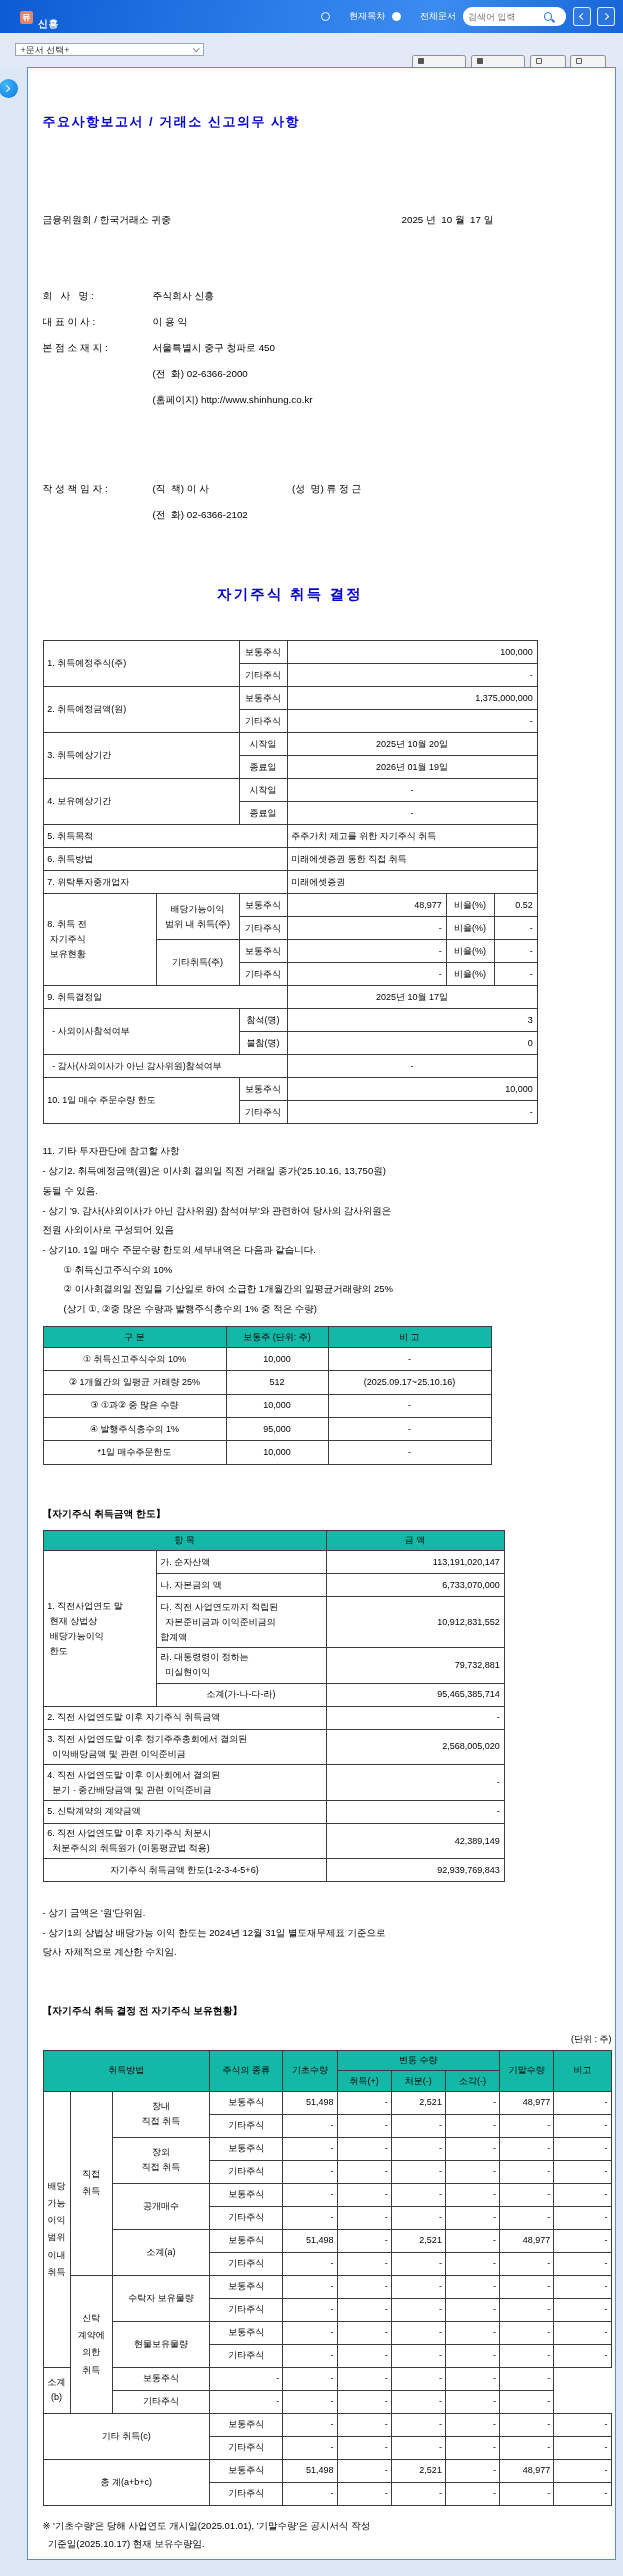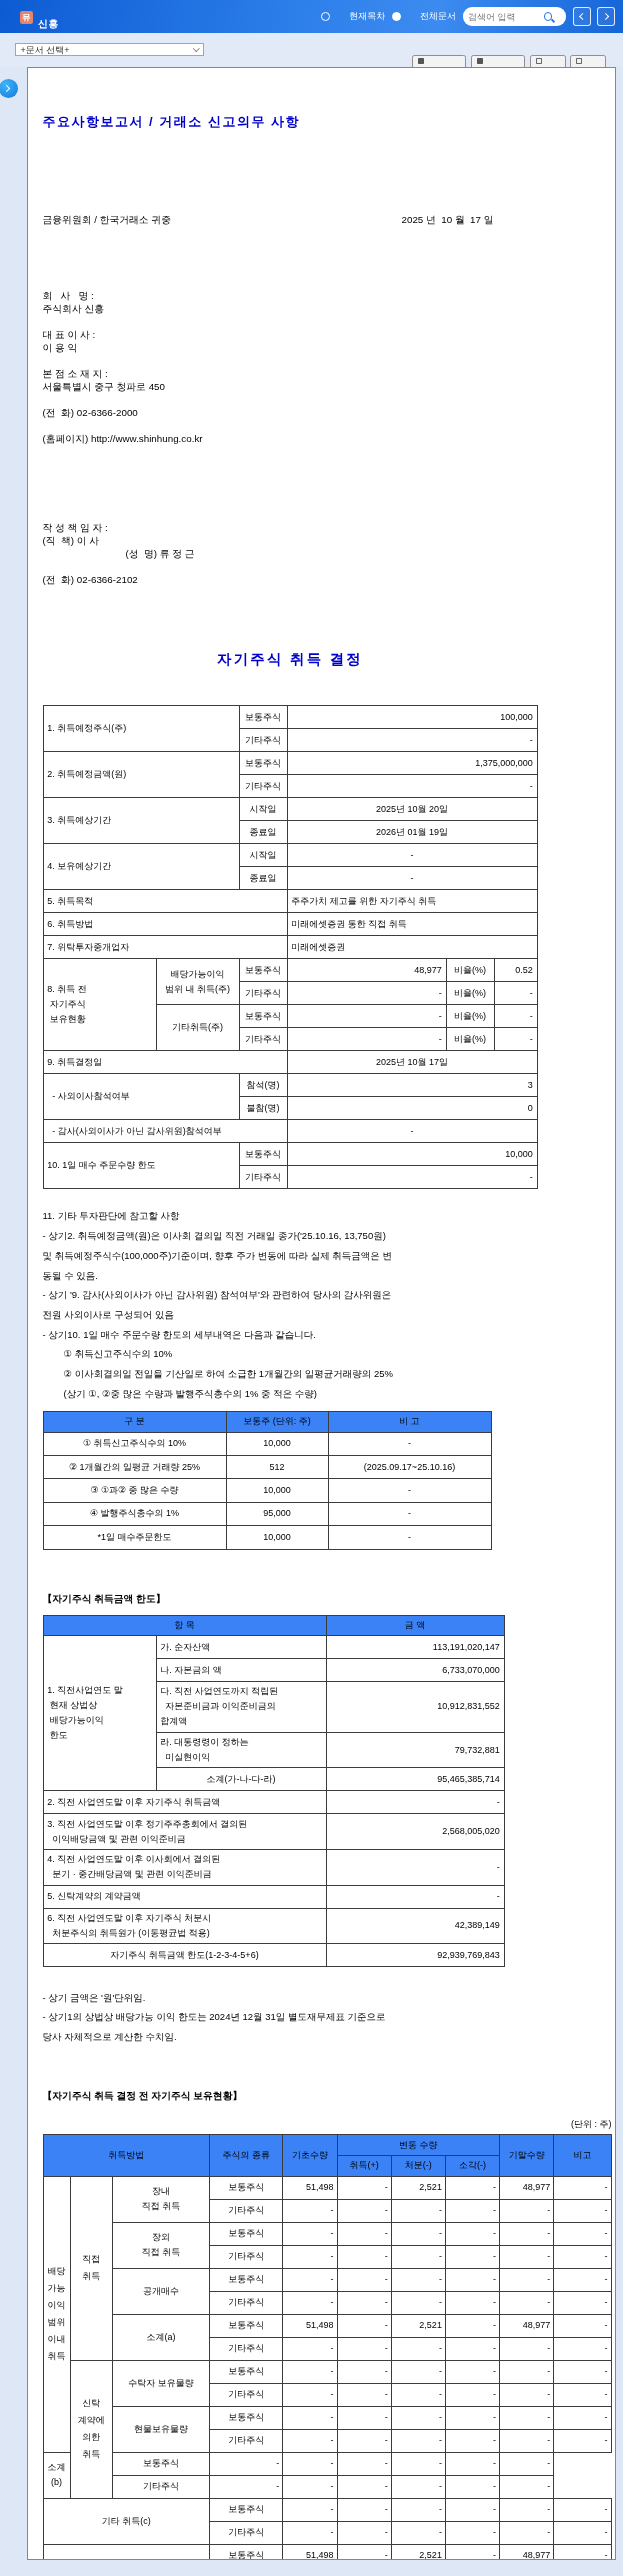--- a/index.html
+++ b/index.html
@@ -39,30 +39,30 @@
   .fragicon { width:6.8px; height:5.3px; background:#555; border-radius:0.8px; }
   .fragicon.outline { background:transparent; border:0.8px solid #666; }
   .side-toggle { position:absolute; left:-1.5px; top:79px; width:19px; height:19px; border-radius:50%;
     background:radial-gradient(circle at 35% 30%,#45b5f8,#0a78dd); display:flex; align-items:center; justify-content:center; z-index:5; }
   
   .docbox { position:absolute; left:26.5px; top:67px; width:589px; height:2493px; background:#fff;
     border:0.8px solid #5b8ed6; overflow:hidden; padding-left:15px; }
   .rep-title { margin-top:45px; color:#0000cc; font-size:13px; font-weight:bold; letter-spacing:1.5px; }
   .recip-row { position:relative; margin-top:83px; height:12px; font-size:9.8px; }
   .recip-row .date { position:absolute; left:359px; top:0; }
-  .infoline { display:flex; font-size:9.8px; margin-top:13px;flex-direction:column; }
+  .infoline { display:flex; font-size:9.8px; margin-top:13px; }
   .infoline .ilab { width:110px; flex:none; }
   .infoline .ival2 { margin-left:83px; }
   .gap-co { margin-top:64px; }
   .gap-writer { margin-top:76px; }
   .sec-title { margin-top:63px; width:495px; text-align:center; color:#0000cc; font-size:14.4px; font-weight:bold; letter-spacing:2.3px; }
   
   table { border-collapse:collapse; font-size:9px; table-layout:fixed; }
   td,th { border:0.8px solid #3c3c3c; padding:2.3px 3.8px; line-height:15px; overflow:hidden; }
-  th { background:#3b82f6; font-weight:normal; text-align:center; }
+  th { background:#14b8a6; font-weight:normal; text-align:center; }
   td.lab { text-align:left; }
   td.c { text-align:center; }
   td.n { text-align:right; }
   td.l { text-align:left;margin-left:31px; }
   .ml { white-space:pre-line; }
   .t1 { width:495px; margin-top:36px; }
   .t1 td { height:23px; }
   .para11 { margin-top:17.4px; font-size:9.5px; line-height:19.7px; width:560px; }
   .para11 .pline.ind { padding-left:21px; }
   .t2 { width:448px; margin-top:7.6px; text-align:center; }
@@ -284,21 +284,20 @@
     <tr>
       <td class="c">기타주식</td>
       <td class="n" colspan="3">-</td>
     </tr>
   </tbody>
     </table>
 
   <div class="para11">
     <div class="pline">11. 기타 투자판단에 참고할 사항</div>
     <div class="pline">- 상기2. 취득예정금액(원)은 이사회 결의일 직전 거래일 종가('25.10.16, 13,750원)</div>
-    <div class="pline">및 취득예정주식수(100,000주)기준이며, 향후 주가 변동에 따라 실제 취득금액은 변</div>
     <div class="pline">동될 수 있음.</div>
     <div class="pline">- 상기 '9. 감사(사외이사가 아닌 감사위원) 참석여부'와 관련하여 당사의 감사위원은</div>
     <div class="pline">전원 사외이사로 구성되어 있음</div>
     <div class="pline">- 상기10. 1일 매수 주문수량 한도의 세부내역은 다음과 같습니다.</div>
     <div class="pline ind">① 취득신고주식수의 10%</div>
     <div class="pline ind">② 이사회결의일 전일을 기산일로 하여 소급한 1개월간의 일평균거래량의 25%</div>
     <div class="pline ind">(상기 ①, ②중 많은 수량과 발행주식총수의 1% 중 적은 수량)</div>
   </div>
 
   <table class="t2">

